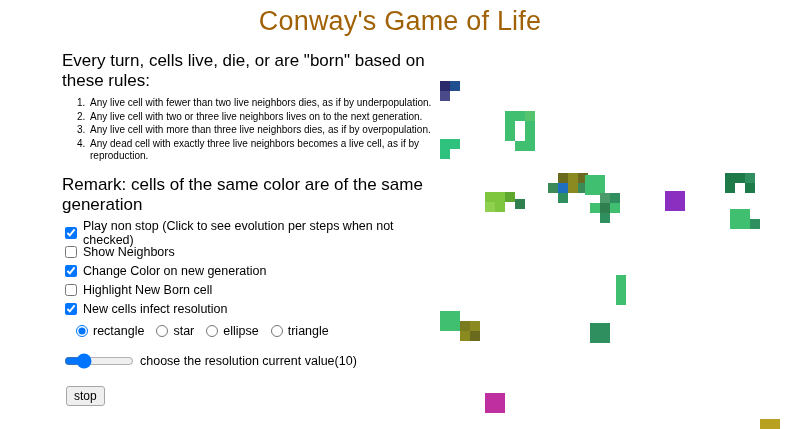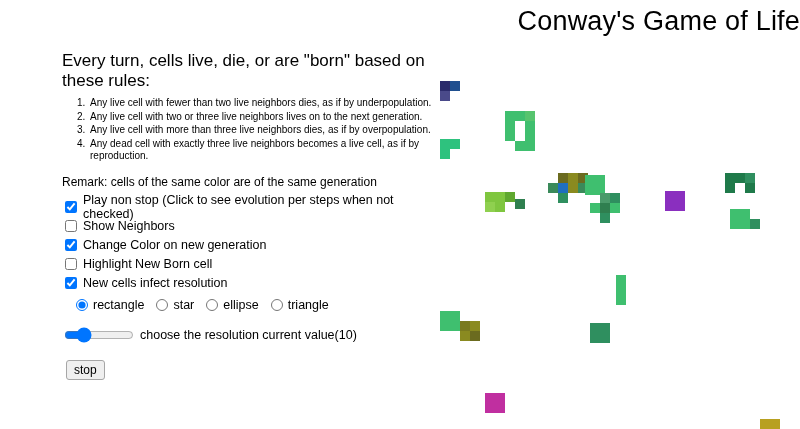--- a/index.html
+++ b/index.html
@@ -10,26 +10,26 @@
     width: 800px;
     height: 429px;
     background: #ffffff;
     font-family: "Liberation Sans", sans-serif;
     font-size: 13px;
     color: #000000;
     overflow: hidden;
     position: relative;
   }
   #page-title {
-    text-align: right;
+    text-align: center;
     font-size: 27px;
     font-weight: normal;
     margin: 6px 0 10px 0;
     letter-spacing: 0.2px;
-    color: #000000;
+    color: #a16207;
   }
   .content {
     position: relative;
     width: 800px;
     height: 380px;
   }
   .left-col {
     position: absolute;
     left: 62px;
     top: 0;
@@ -43,21 +43,21 @@
     margin: 4px 0 10px 0;
     padding-left: 26px;
     font-size: 10px;
   }
   ol.rules li {
     margin-bottom: 1px;
     line-height: 1.25;
     padding-left: 2px;
   }
   .remark {
-    font-size: 12px;
+    font-size: 17px;
     margin: 12px 0 10px 0;
   }
   .opt-row {
     display: flex;
     align-items: center;
     margin: 2px 0;
     font-size: 12.5px;
     height: 17px;
   }
   .opt-row input[type="checkbox"] {

